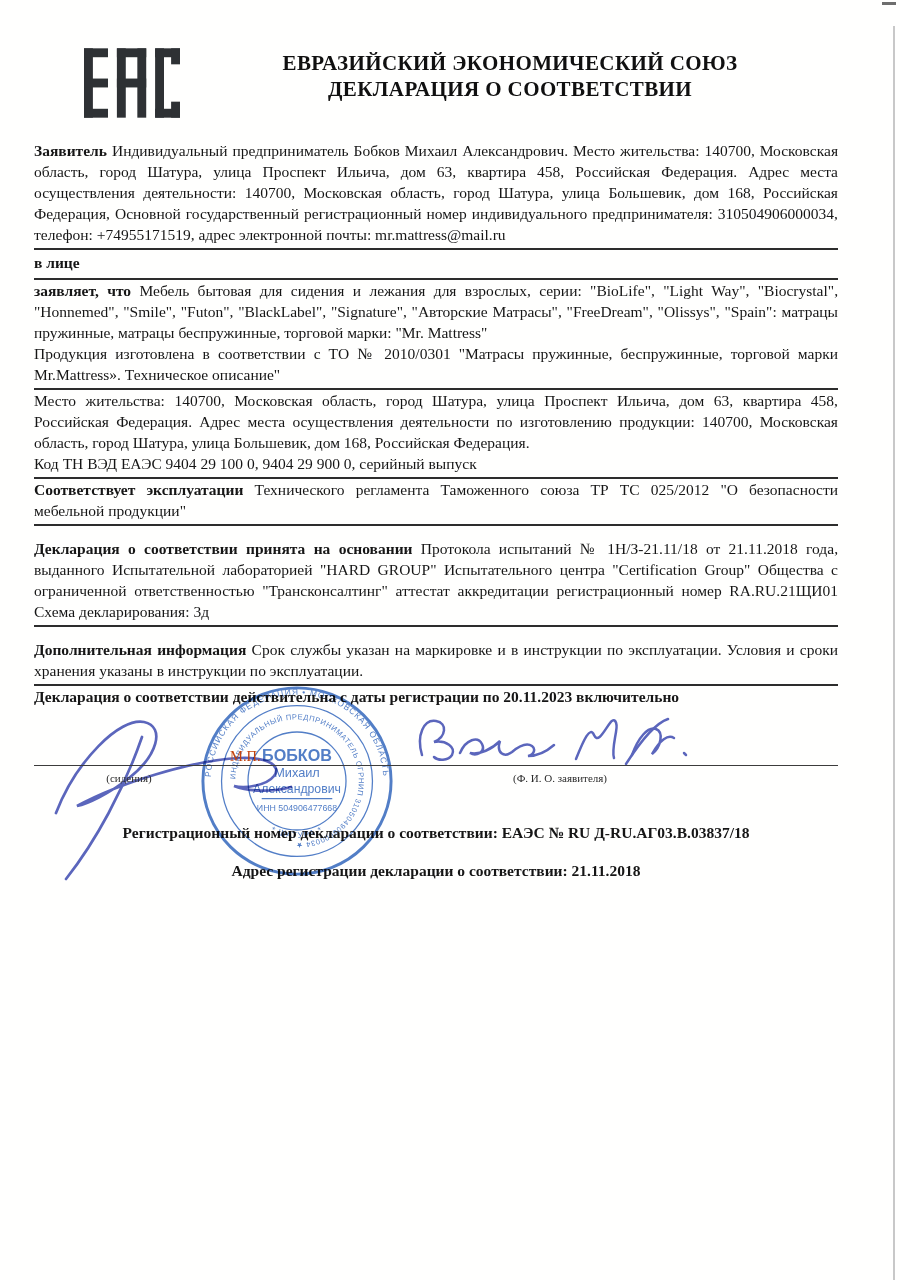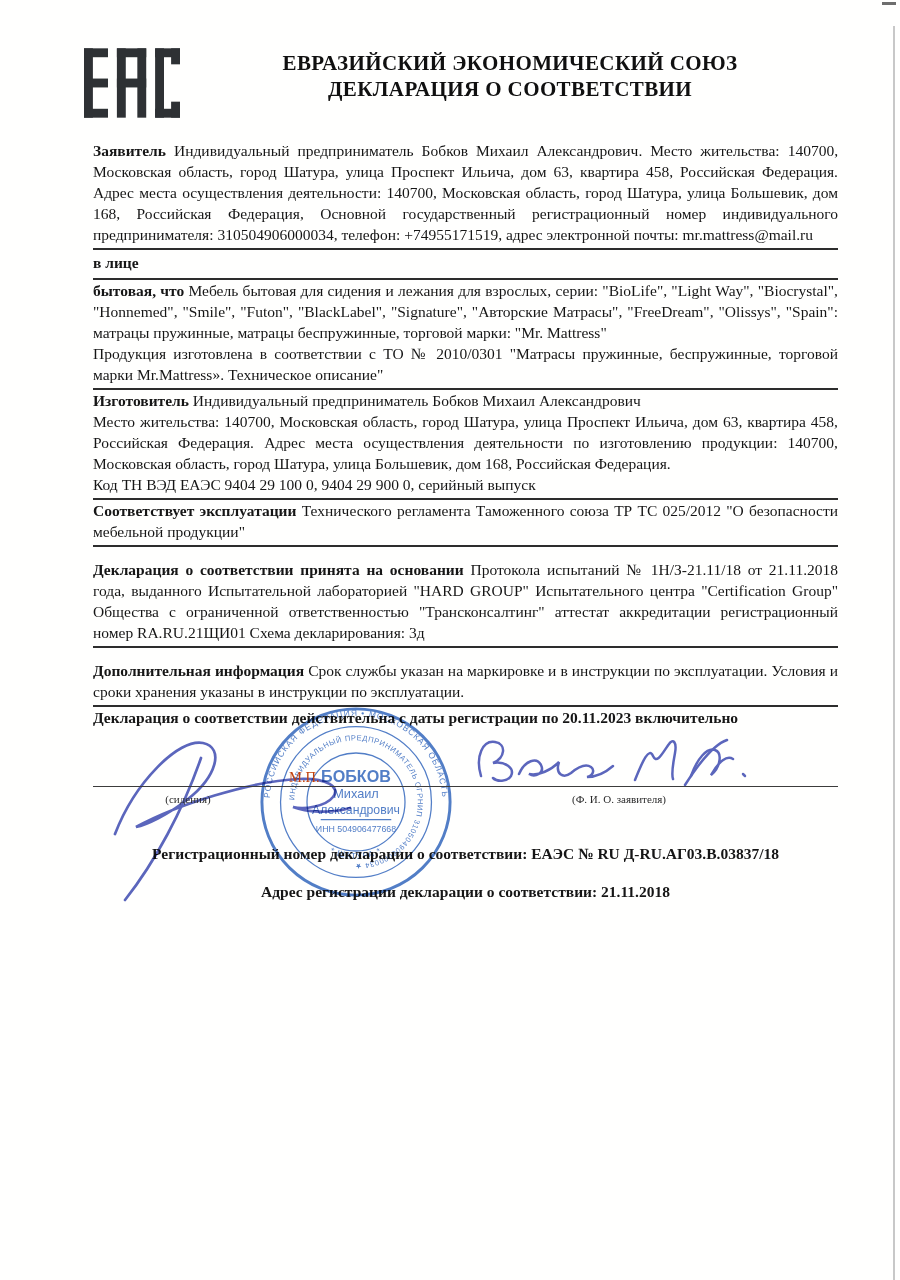--- a/index.html
+++ b/index.html
@@ -17,21 +17,21 @@
   .scan-tick-top{position:absolute;top:2px;right:4px;width:14px;height:3px;background:#4a4a4a;opacity:.8;}
 
   .eac-logo{position:absolute;left:84px;top:44px;}
 
   .doc-title{
     position:absolute;left:190px;top:50px;width:640px;
     text-align:center;font-weight:bold;font-size:21px;line-height:26px;
     letter-spacing:.4px;color:#101010;
   }
 
-  .content{position:relative;padding:140px 62px 0 93px;font-size:15.5px;line-height:21px;}
+  .content{position:relative;padding:140px 62px 0 34px;font-size:15.5px;line-height:21px;}
   .para{margin:0;text-align:justify;}
   .para b{font-weight:bold;}
   .rule{height:0;border-top:2px solid #2d2d2d;margin-top:3px;}
   .rule.thick{border-top-width:2.5px;margin-top:2px;}
   .inline-head{margin:0;font-weight:bold;padding:2px 0 3px;}
   .gap{height:12px;}
   .validity{margin:0;font-weight:bold;text-align:justify;}
 
   .sig-area{position:relative;height:92px;margin-top:6px;}
   .sig-rule{position:absolute;left:0;right:0;top:52px;border-top:1.5px solid #3c3c3c;}
@@ -84,28 +84,26 @@
 
     <p class="para"><b>Заявитель</b>
       <span>Индивидуальный предприниматель Бобков Михаил Александрович. Место жительства: 140700, Московская область, город Шатура, улица Проспект Ильича, дом 63, квартира 458, Российская Федерация. Адрес места осуществления деятельности: 140700, Московская область, город Шатура, улица Большевик, дом 168, Российская Федерация, Основной государственный регистрационный номер индивидуального предпринимателя: 310504906000034, телефон: +74955171519, адрес электронной почты: mr.mattress@mail.ru</span></p>
 
     <div class="rule"></div>
 
     <p class="inline-head">в лице</p>
 
     <div class="rule thick"></div>
 
-    <p class="para"><b>бытовая, что</b>
+    <p class="para"><b>заявляет, что</b>
       <span>Мебель бытовая для сидения и лежания для взрослых, серии: "BioLife", "Light Way", "Biocrystal", "Honnemed", "Smile", "Futon", "BlackLabel", "Signature", "Авторские Матрасы", "FreeDream", "Olissys", "Spain": матрацы пружинные, матрацы беспружинные, торговой марки: "Mr. Mattress"</span></p>
     <p class="para"><span>Продукция изготовлена в соответствии с ТО № 2010/0301 "Матрасы пружинные, беспружинные, торговой марки Mr.Mattress». Техническое описание"</span></p>
 
     <div class="rule"></div>
 
-    <p class="para"><b>Изготовитель</b>
-      <span>Индивидуальный предприниматель Бобков Михаил Александрович</span></p>
     <p class="para">Место жительства: 140700, Московская область, город Шатура, улица Проспект Ильича, дом 63, квартира 458, Российская Федерация. Адрес места осуществления деятельности по изготовлению продукции: 140700, Московская область, город Шатура, улица Большевик, дом 168, Российская Федерация.</p>
     <p class="para">Код ТН ВЭД ЕАЭС 9404 29 100 0, 9404 29 900 0, серийный выпуск</p>
 
     <div class="rule"></div>
 
     <p class="para"><b>Соответствует эксплуатации</b>
       <span>Технического регламента Таможенного союза ТР ТС 025/2012 "О безопасности мебельной продукции"</span></p>
 
     <div class="rule"></div>
     <div class="gap"></div>

